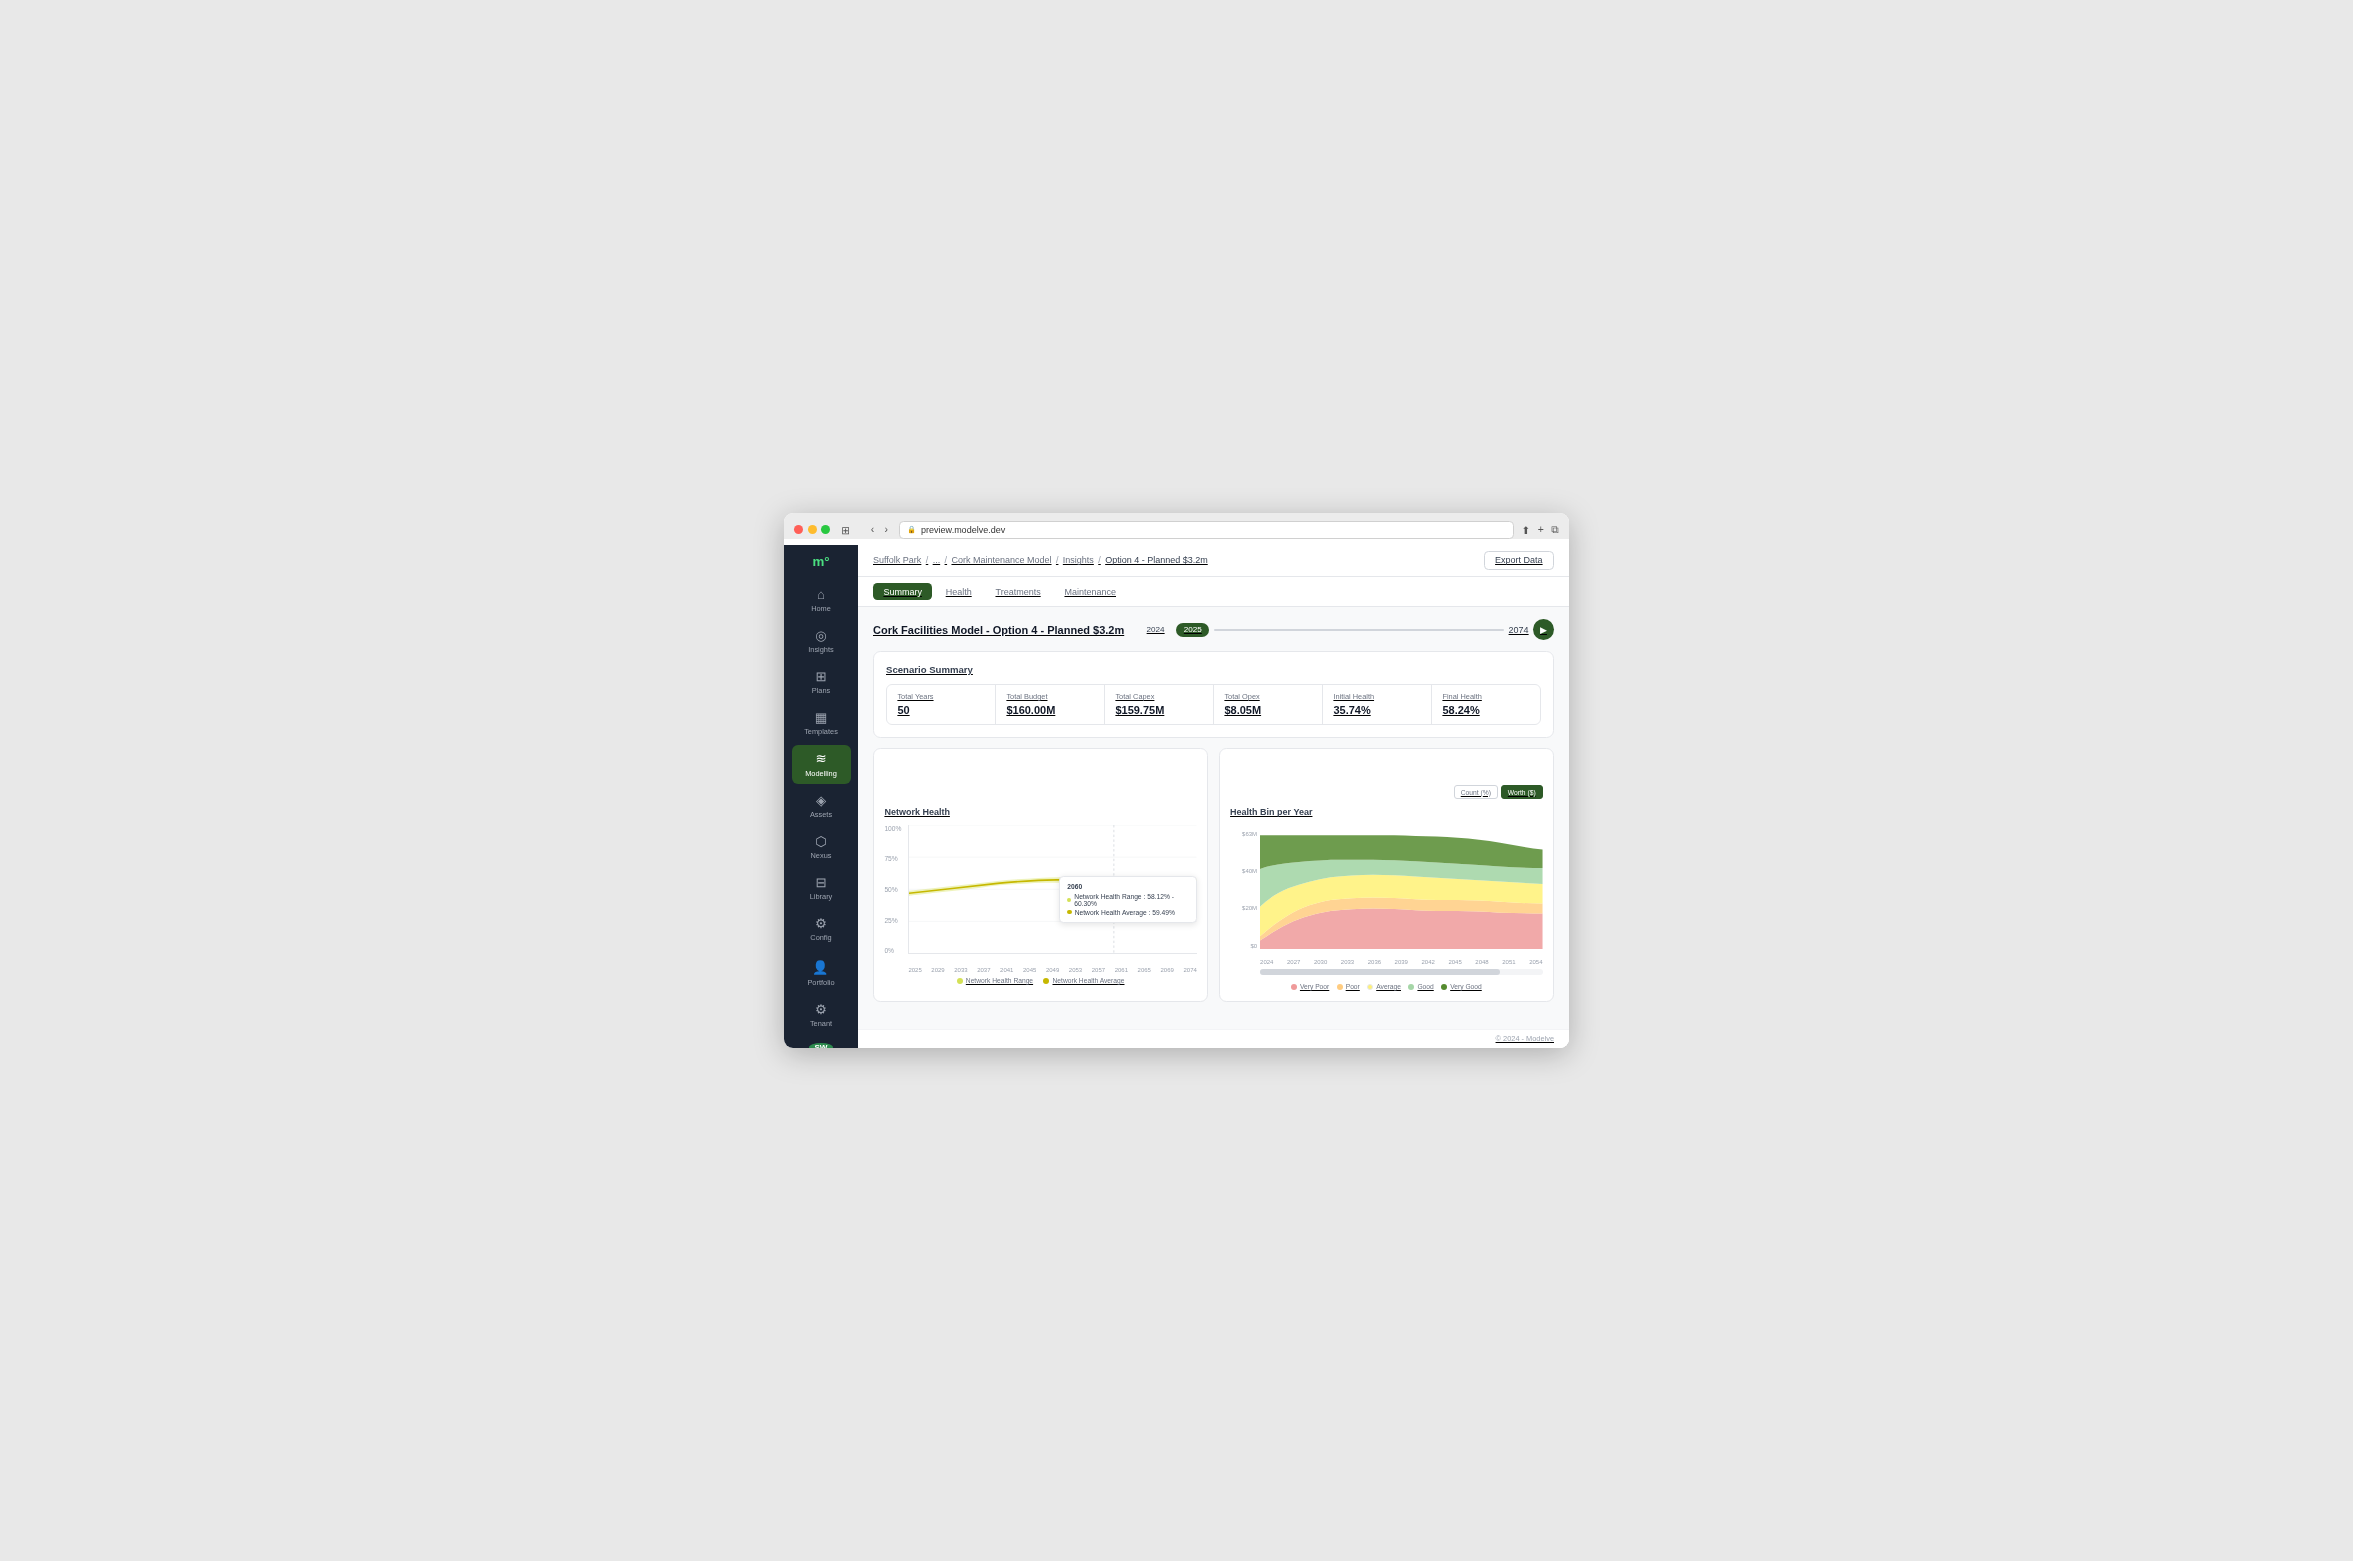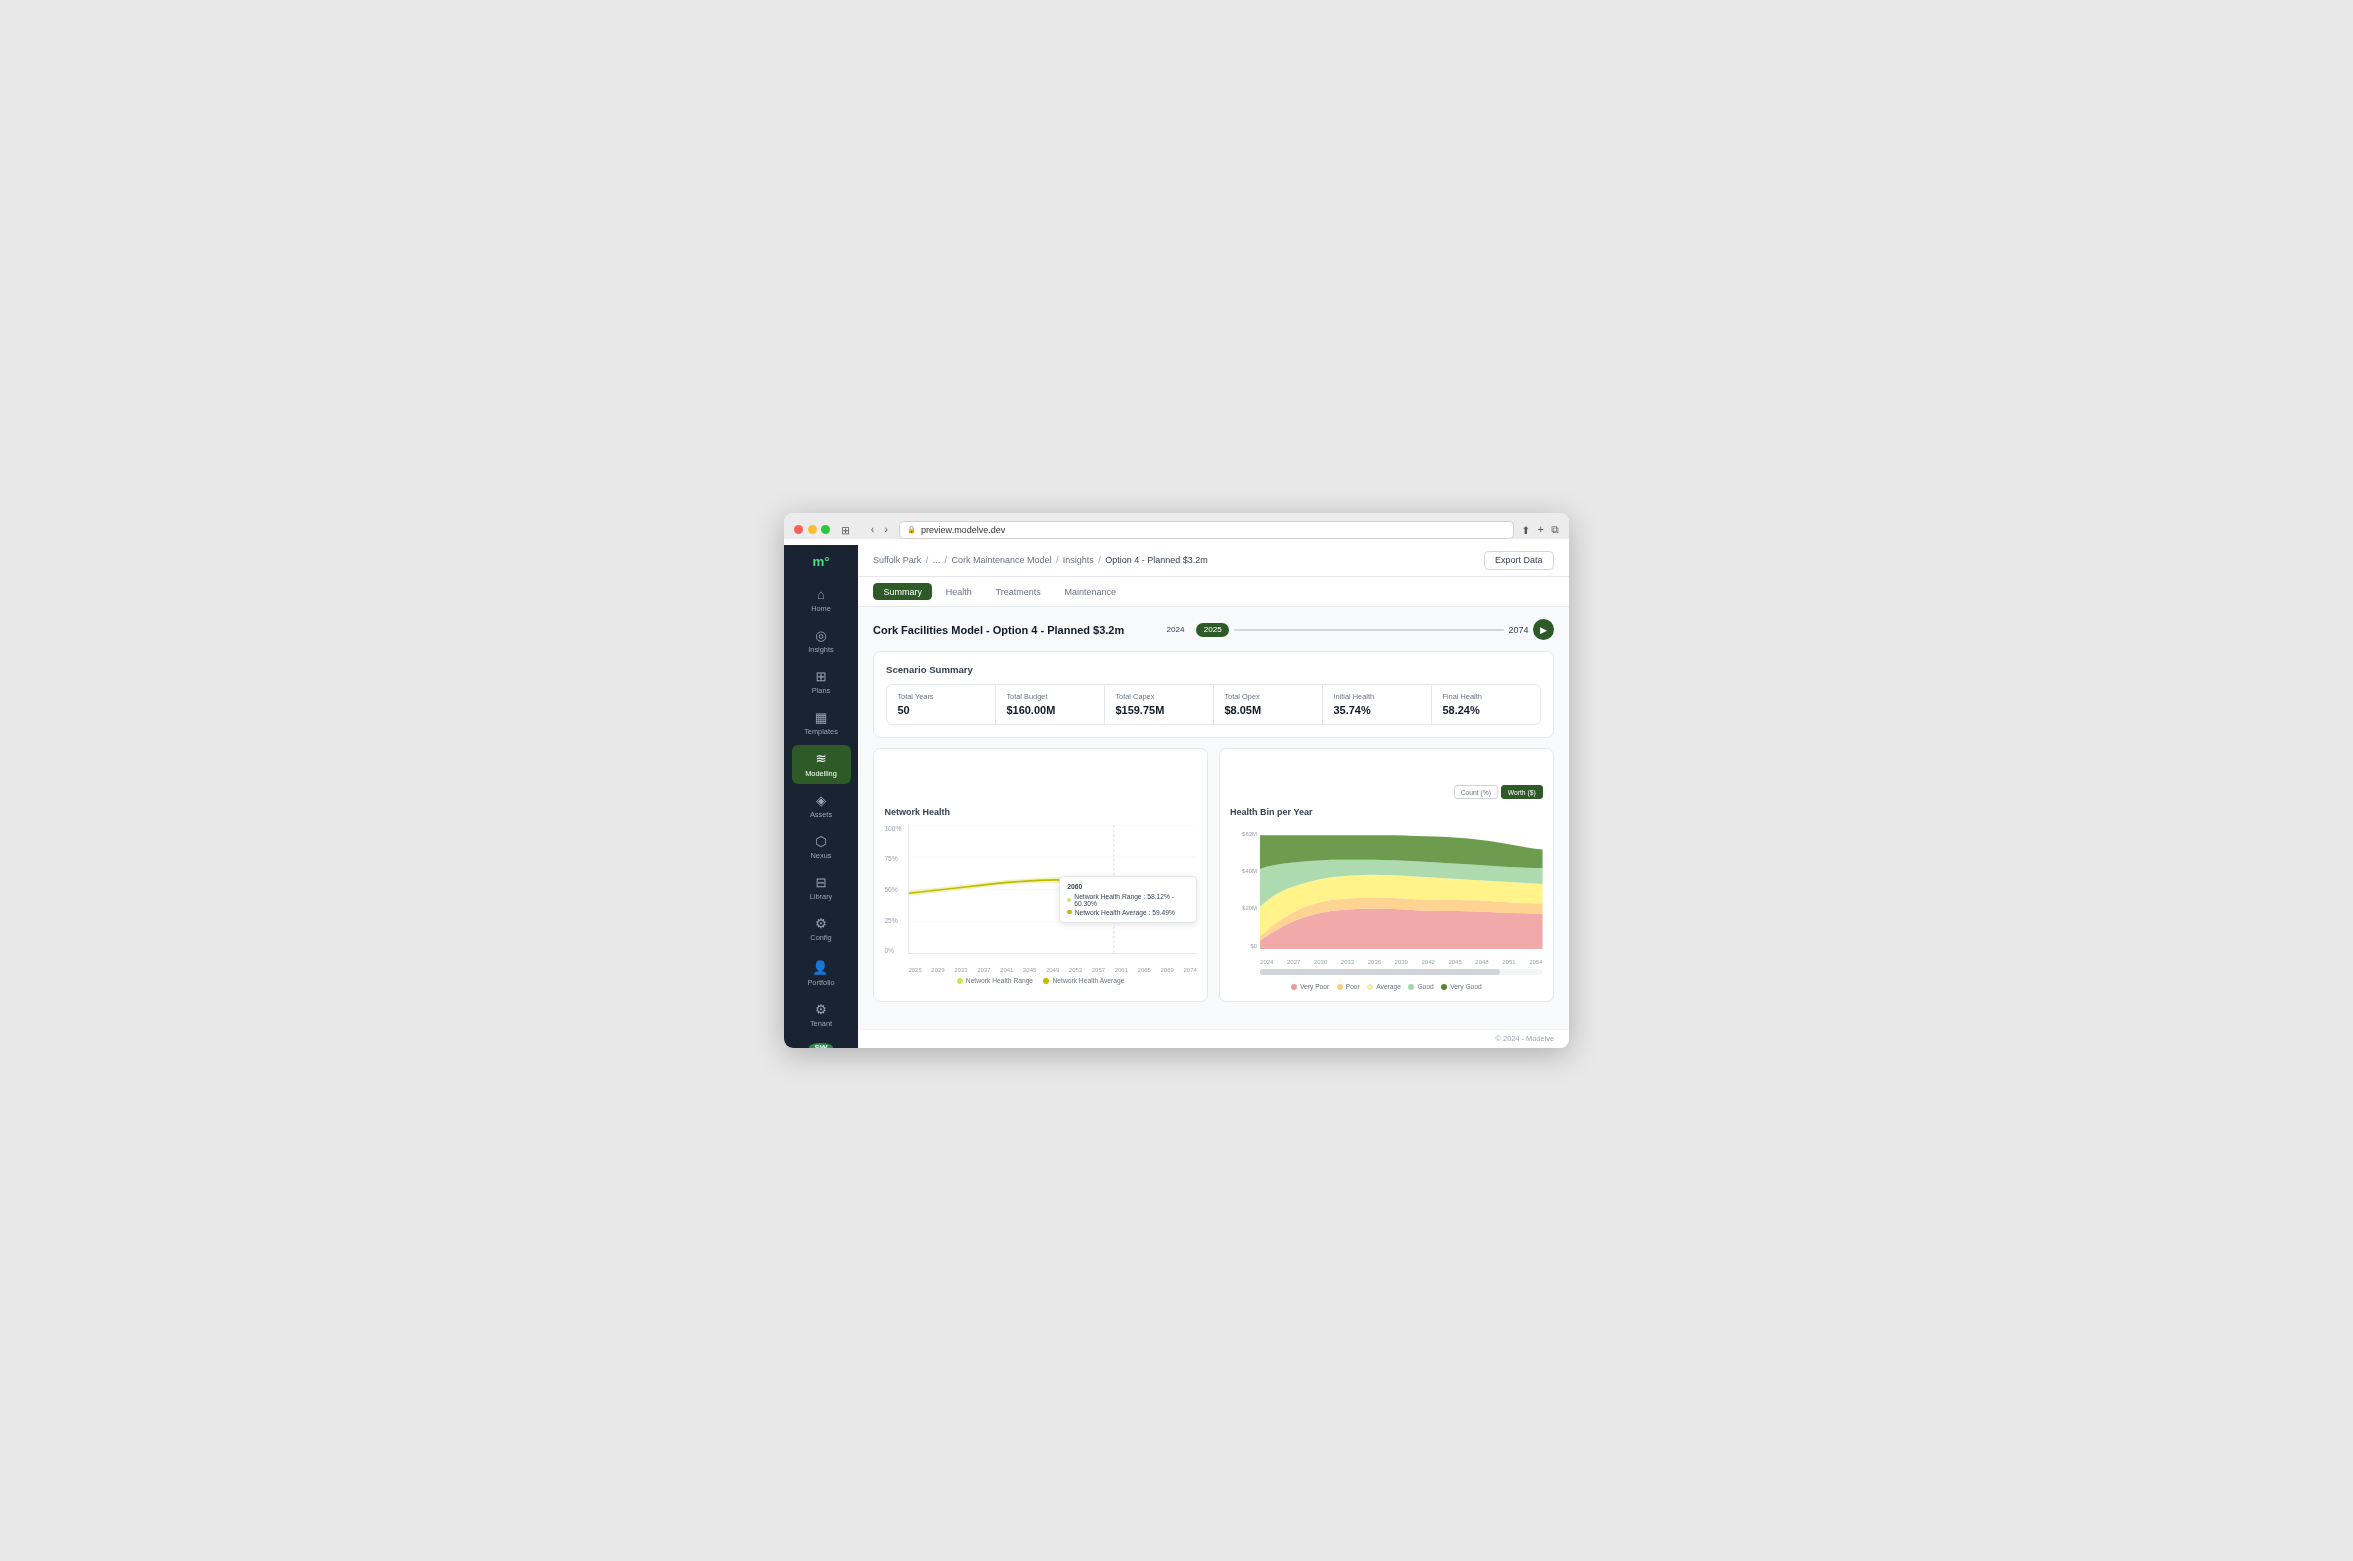--- a/index.html
+++ b/index.html
@@ -30,39 +30,39 @@
     .logo-area { margin-bottom: 9px; }
     .logo-text { color: #4ade80; font-size: 13.3px; font-weight: 700; }
     .nav-item { display: flex; flex-direction: column; align-items: center; gap: 2.2px; padding: 6px 7.4px; border-radius: 6px; cursor: pointer; width: 59px; color: #9ca3af; }
     .nav-item.active { background: #2d5a27; color: #fff; }
     .nav-icon { font-size: 13.3px; }
     .nav-label { font-size: 7.4px; }
     .spacer { flex: 1; }
     .user-avatar { width: 24px; height: 24px; border-radius: 50%; background: #2d8a4e; display: flex; align-items: center; justify-content: center; color: #fff; font-size: 8.1px; font-weight: 600; cursor: pointer; margin-top: 6px; }
 
     
-    .main-content { flex: 1; display: flex; flex-direction: column; overflow: hidden; }
+    .main-content { flex: 1; display: flex; flex-direction: column; overflow: hidden; text-decoration: underline; }
 
     
     .top-bar { padding: 6px 15px; border-bottom: 0.7px solid #e5e7eb; display: flex; align-items: center; justify-content: space-between; background: #fff; }
     .breadcrumb { display: flex; align-items: center; gap: 4.4px; font-size: 9px; color: #6b7280; }
     .breadcrumb-sep { color: #9ca3af; }
     .breadcrumb-link { color: #6b7280; cursor: pointer; }
     .export-btn { background: none; border: 0.7px solid #d1d5db; border-radius: 4.4px; padding: 3.7px 10.4px; font-size: 9px; color: #374151; cursor: pointer; }
 
     
     .tabs-bar { padding: 6px 15px; border-bottom: 0.7px solid #e5e7eb; display: flex; gap: 3px; background: #fff; }
     .tab { padding: 3.7px 10.4px; border-radius: 4.4px; font-size: 9px; cursor: pointer; color: #6b7280; }
     .tab.active { background: #2d5a27; color: #fff; }
 
     
     .page-content { flex: 1; overflow-y: auto; padding: 12px 15px; background: #f8f9fa; }
 
     
-    .page-header { display: flex; align-items: center; justify-content: space-between; margin-bottom: 10.4px; gap: 20px; }
+    .page-header { display: flex; align-items: center; justify-content: space-between; margin-bottom: 10.4px; }
     .page-title { font-size: 11px; font-weight: 600; color: #111827; }
     .year-range { display: flex; align-items: center; gap: 4.4px; font-size: 9px; color: #374151; flex: 1; margin-left: 15px; }
     .year-pill { padding: 2.2px 7.4px; border-radius: 15px; font-size: 8.1px; }
     .year-pill.start { background: none; color: #374151; }
     .year-pill.selected { background: #2d5a27; color: #fff; }
     .year-slider-track { flex: 1; height: 2.2px; background: #d1d5db; border-radius: 1.5px; position: relative; }
     .year-end { color: #374151; font-size: 9px; }
     .play-btn { width: 21px; height: 21px; border-radius: 50%; background: #2d5a27; border: none; cursor: pointer; display: flex; align-items: center; justify-content: center; color: #fff; font-size: 9px; }
 
     

